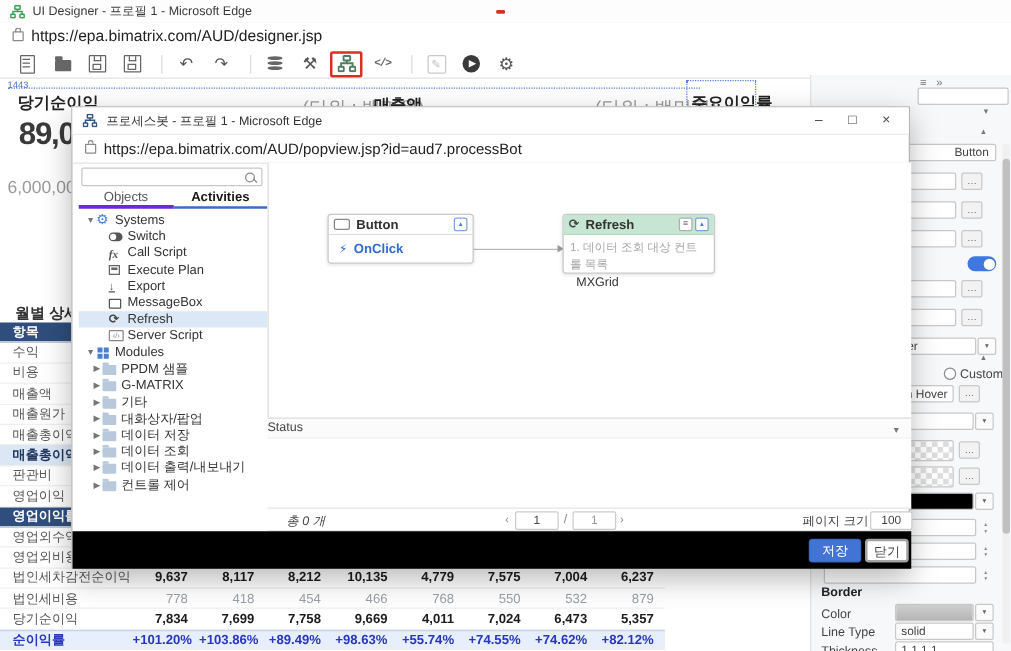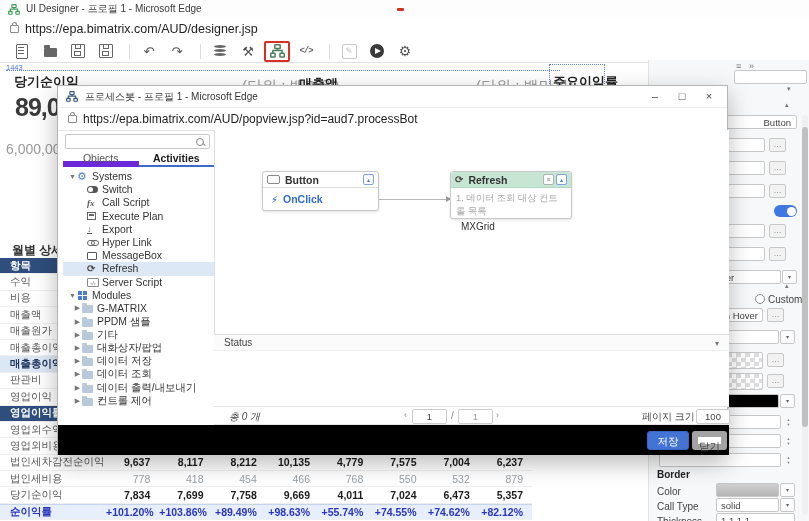--- a/index.html
+++ b/index.html
@@ -84,21 +84,21 @@
   .win-ctl{position:absolute;top:3px;width:16px;height:15px;text-align:center;font-size:11px;color:#444;line-height:15px;}
   #dlg-url{position:absolute;left:0;top:21px;width:100%;height:23px;border-bottom:1px solid #e4e4e4;
            display:flex;align-items:center;font-size:12px;color:#222;}
 
   
   #tree-panel{position:absolute;left:5px;top:44px;width:151px;height:295px;}
   #dlg-search{position:absolute;left:2px;top:4px;width:145px;height:15px;border:1px solid #c8c8c8;border-radius:2px;box-sizing:border-box;}
   .ic-search{position:absolute;right:5px;top:3px;width:6px;height:6px;border:1.3px solid #888;border-radius:50%;}
   .ic-search::after{content:"";position:absolute;left:5px;top:5px;width:4px;height:1.3px;background:#888;transform:rotate(45deg);}
   #dlg-tabs{position:absolute;left:0px;top:22px;width:151px;height:15px;display:flex;font-size:10.5px;}
-  .dtab{width:50%;text-align:center;border-bottom:6px solid #6d28d9;color:#555;}
+  .dtab{width:50%;text-align:center;border-bottom:3px solid #6d28d9;color:#555;}
   .dtab.active{font-weight:bold;color:#1a1a1a;border-bottom:2px solid #3a6cc8;}
   #tree{position:absolute;left:0;top:40px;width:151px;}
   .tnode{display:flex;align-items:center;height:13.2px;font-size:10.4px;color:#333;white-space:nowrap;}
   .tnode.sel{background:#dce8f5;}
   .tnode .caret{width:9px;font-size:7px;color:#777;text-align:center;}
   .tnode .ticon{display:inline-flex;width:15px;justify-content:flex-start;align-items:center;}
   .ind-group{padding-left:5px;}
   .ind-leaf{padding-left:24px;}
   .ind-folder{padding-left:10px;}
   
@@ -132,29 +132,29 @@
   .bolt{color:#2f6bd0;font-size:10px;margin-right:5px;}
   #rf-node .node-hd{background:#c6e5d3;border-bottom:1px solid #b2d8c2;}
   #rf-node .l1{color:#a7a7a7;font-size:9.3px;}
   #rf-node .l2{color:#333;font-size:10px;margin:3px 0 0 5px;}
   .conn{position:absolute;background:#b9b9b9;height:1px;}
   .conn-dot{position:absolute;width:4px;height:4px;border-radius:50%;background:#999;}
   .conn-arr{position:absolute;width:0;height:0;border-left:5px solid #999;border-top:3.5px solid transparent;border-bottom:3.5px solid transparent;}
 
   
   #status-hd{position:absolute;left:156px;top:248px;width:515px;height:17px;background:#fbfbfb;border-top:1px solid #ddd;border-bottom:1px solid #eee;font-size:10px;color:#444;line-height:16px;box-sizing:border-box;}
-  #status-hd span.lbl{margin-left:10px;}
+  #status-hd span.lbl{}
   #status-bd{position:absolute;left:156px;top:265px;width:515px;height:55px;background:#fff;border-bottom:1px solid #e5e5e5;}
   #pg-row{position:absolute;left:156px;top:320px;width:515px;height:19px;border-bottom:1px solid #e5e5e5;font-size:10px;color:#444;box-sizing:border-box;}
   .pg-in{position:absolute;width:33px;height:13px;border:1px solid #ccc;border-radius:2px;text-align:center;font-size:9.5px;color:#444;padding:0;background:#fff;}
   .chev{color:#888;font-size:9px;}
   #dlg-footer{position:absolute;left:0;top:339px;width:671px;height:30px;background:#000000;}
   .btn{position:absolute;height:19px;border-radius:3px;font-size:10.5px;text-align:center;line-height:18px;box-sizing:border-box;}
   #btn-save{left:589px;top:6px;width:42px;background:#4473d6;color:#fff;border:1px solid #3a66c4;}
-  #btn-close{left:634px;top:6px;width:35px;background:#fff;color:#444;border:6px solid #a3a3a3;}
+  #btn-close{left:634px;top:6px;width:35px;background:#fff;color:#444;border:2px solid #a3a3a3;}
 </style>
 </head>
 <body>
 
 <div id="stage">
 
   <div class="abs" style="left:0;top:63px;width:809px;height:458px;">
     <div class="abs" style="left:6px;top:0px;font-size:7.5px;color:#4a6fd8;">1443</div>
     <div class="abs sel-line" style="left:6px;top:7px;width:554px;"></div>
     <div class="abs h-widget" style="left:14px;top:10px;">당기순이익</div>
@@ -395,21 +395,21 @@
     <div class="rp-field" style="left:10px;top:393px;width:122px;"></div>
     <div class="rp-step" style="left:133px;top:393px;">
         <span>▲</span>
         <span>▼</span>
       </div>
 
     <div class="rp-label" style="left:8px;top:409px;font-weight:bold;color:#222;">Border</div>
     <div class="rp-label" style="left:8px;top:426px;">Color</div>
     <div class="rp-field" style="left:67px;top:423px;width:63px;background:linear-gradient(#cfcfcf,#b5b5b5);"></div>
     <div class="rp-dd" style="left:131px;top:423px;">▾</div>
-    <div class="rp-label" style="left:8px;top:441px;">Call Type</div>
+    <div class="rp-label" style="left:8px;top:441px;">Line Type</div>
     <div class="rp-field" style="left:67px;top:438px;width:63px;padding-left:4px;">solid</div>
     <div class="rp-dd" style="left:131px;top:438px;">▾</div>
     <div class="rp-label" style="left:8px;top:456px;">Thickness</div>
     <div class="rp-field" style="left:67px;top:453px;width:79px;padding-left:4px;">1 1 1 1</div>
 
     <div id="rp-scroll">
         <div id="rp-thumb"></div>
       </div>
   </div>
 
@@ -560,26 +560,20 @@
             <span>Execute Plan</span>
           </div>
           <div class="tnode ind-leaf">
             <span class="ticon">
               <span class="ic-export">↓</span>
             </span>
             <span>Export</span>
           </div>
           <div class="tnode ind-leaf">
             <span class="ticon">
-              <span class="ic-link"></span>
-            </span>
-            <span>Hyper Link</span>
-          </div>
-          <div class="tnode ind-leaf">
-            <span class="ticon">
               <span class="ic-msg"></span>
             </span>
             <span>MessageBox</span>
           </div>
           <div class="tnode ind-leaf sel">
             <span class="ticon">
               <span class="ic-refresh">⟳</span>
             </span>
             <span>Refresh</span>
           </div>
@@ -594,28 +588,28 @@
             <span class="ticon">
               <span class="ic-mod"></span>
             </span>
             <span>Modules</span>
           </div>
           <div class="tnode ind-folder">
             <span class="caret">▶</span>
             <span class="ticon">
               <span class="ic-fold"></span>
             </span>
-            <span>G-MATRIX</span>
+            <span>PPDM 샘플</span>
           </div>
           <div class="tnode ind-folder">
             <span class="caret">▶</span>
             <span class="ticon">
               <span class="ic-fold"></span>
             </span>
-            <span>PPDM 샘플</span>
+            <span>G-MATRIX</span>
           </div>
           <div class="tnode ind-folder">
             <span class="caret">▶</span>
             <span class="ticon">
               <span class="ic-fold"></span>
             </span>
             <span>기타</span>
           </div>
           <div class="tnode ind-folder">
             <span class="caret">▶</span>

